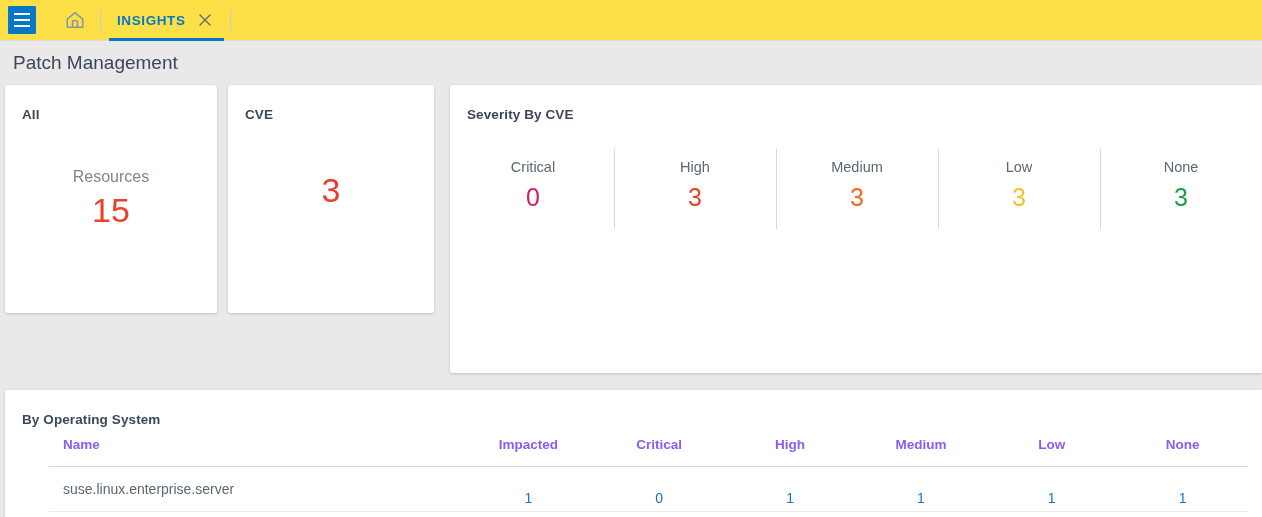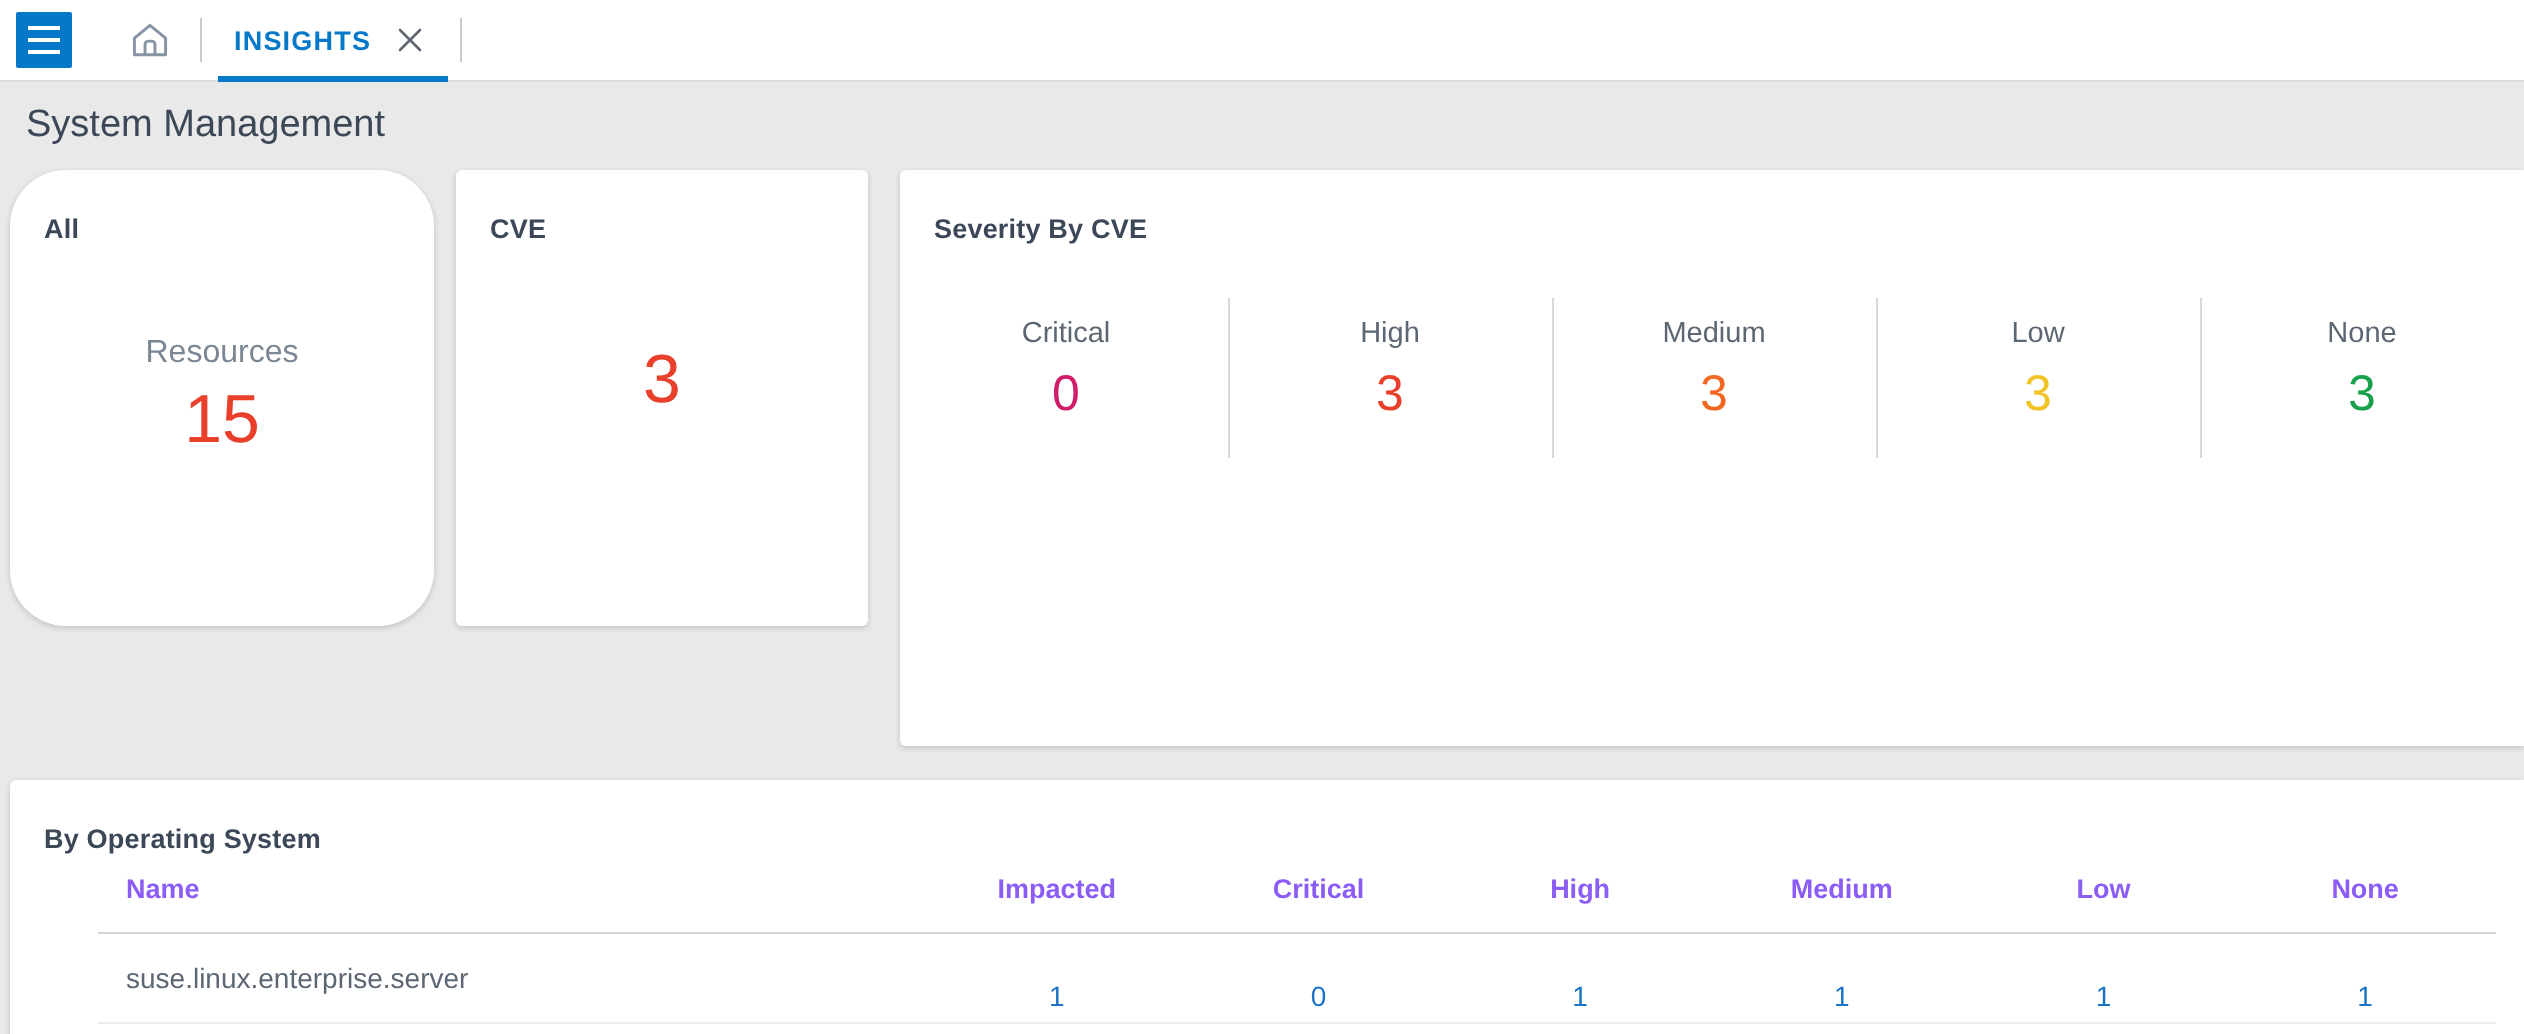--- a/index.html
+++ b/index.html
@@ -12,21 +12,21 @@
     background: #e9e9e9;
     font-family: "Liberation Sans", sans-serif;
     overflow: hidden;
     -webkit-font-smoothing: antialiased;
   }
 
   
   .topbar {
     position: relative;
     height: 41px;
-    background: #ffffff;
+    background: #fde047;
     display: flex;
     align-items: center;
     border-bottom: 1px solid #dcdcdc;
     box-sizing: border-box;
   }
   .hamburger {
     width: 28px;
     height: 28px;
     background: #0579c8;
     margin-left: 8px;
@@ -118,21 +118,21 @@
     padding: 0 0 0 5px;
     align-items: flex-start;
   }
   .card {
     background: #ffffff;
     border-radius: 3px;
     box-shadow: 0 1px 3px rgba(0,0,0,0.17);
     box-sizing: border-box;
     position: relative;
   }
-  .card-all   { width: 212px; height: 228px; border-radius: 28px; }
+  .card-all   { width: 212px; height: 228px; }
   .card-cve   { width: 206px; height: 228px; margin-left: 11px; }
   .card-sev   { flex: 1; height: 288px; margin-left: 16px;
                 border-top-right-radius: 0; border-bottom-right-radius: 0; }
 
   .card-title {
     font-size: 13.5px;
     font-weight: bold;
     color: #3c4858;
     padding: 22px 0 0 17px;
     letter-spacing: 0.1px;
@@ -269,21 +269,21 @@
         <line x1="12" y1="2" x2="2" y2="12"></line>
       </svg>
     </span>
     <div class="tab-underline"></div>
   </div>
 
   <div class="tab-sep"></div>
 </div>
 
 <div class="page-title-bar">
-  <div class="page-title">System Management</div>
+  <div class="page-title">Patch Management</div>
 </div>
 
 <div class="row-top">
 
   <div class="card card-all">
     <div class="card-title">All</div>
     <div class="kpi">
       <div class="kpi-label">Resources</div>
       <div class="kpi-value">15</div>
     </div>

